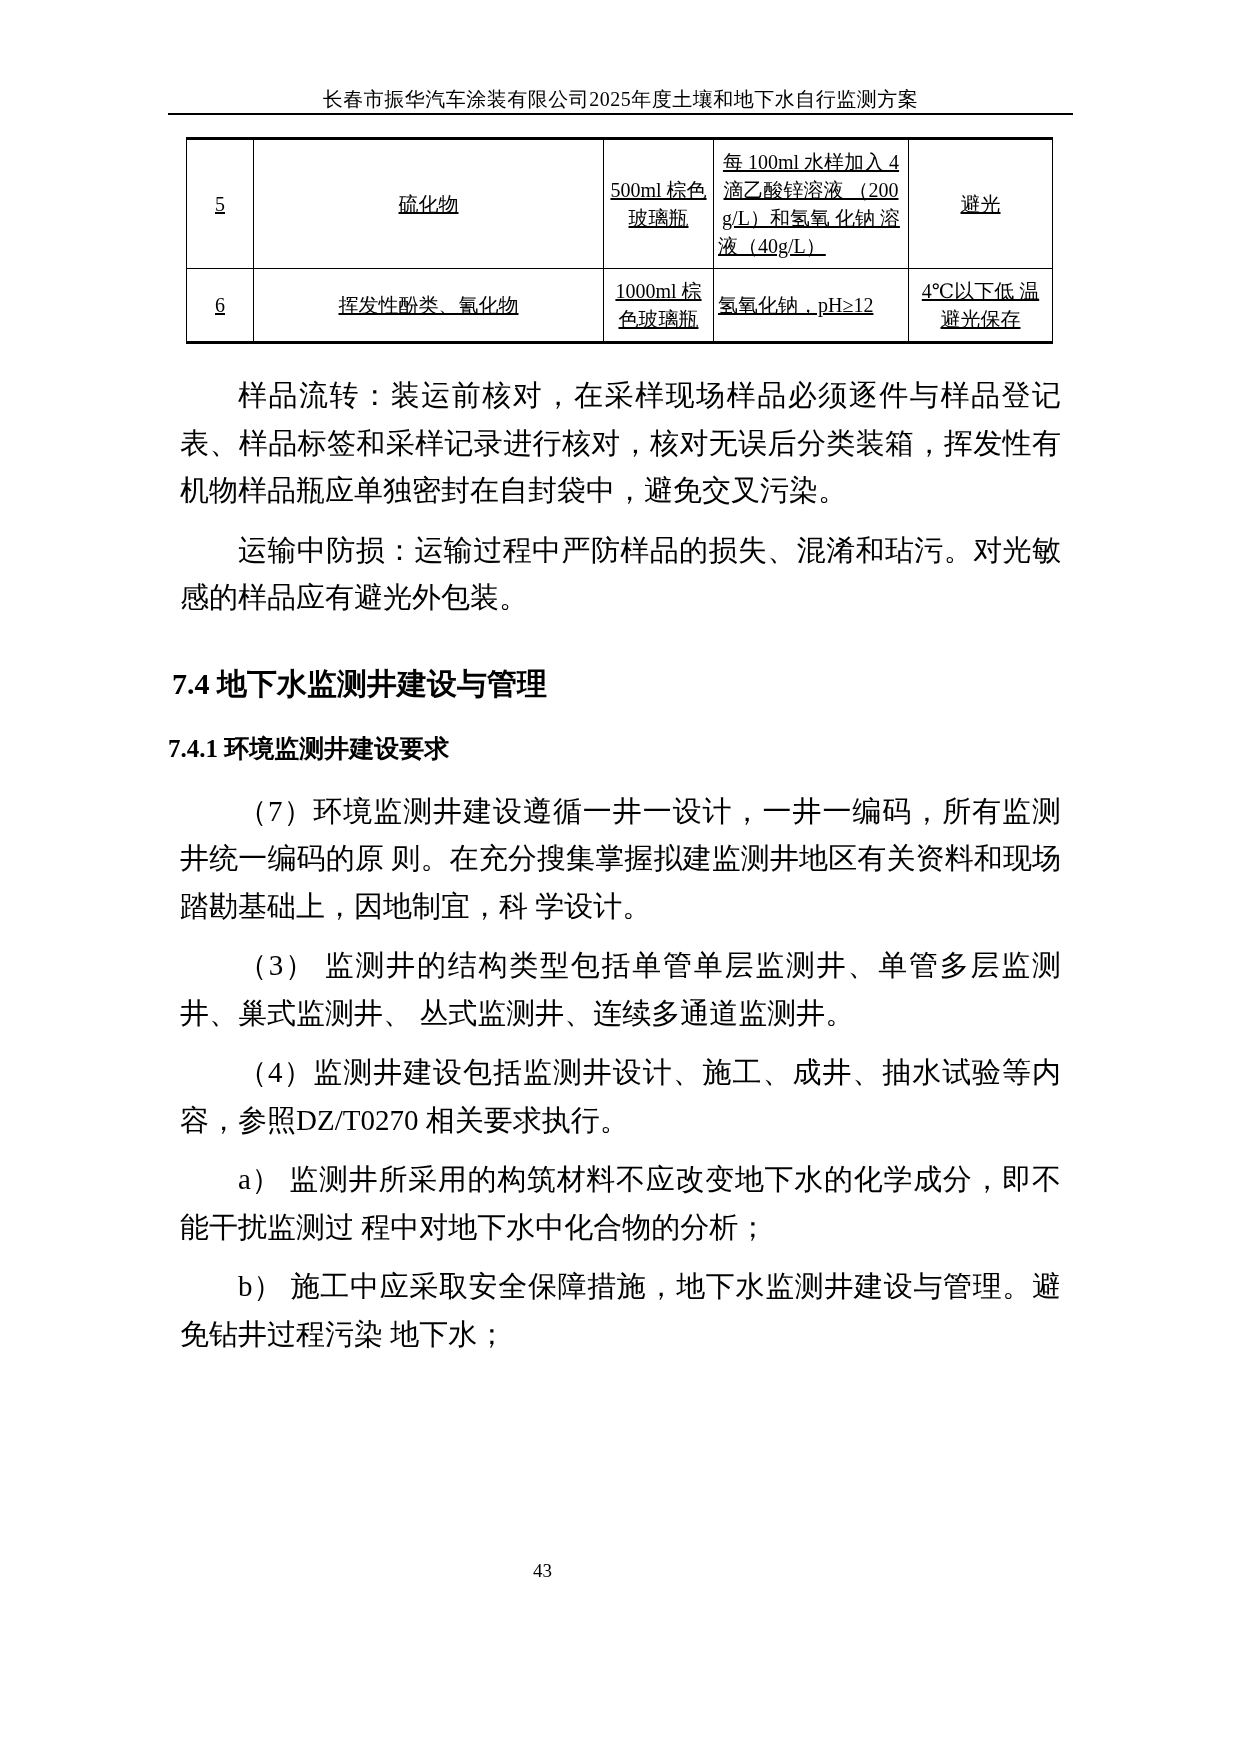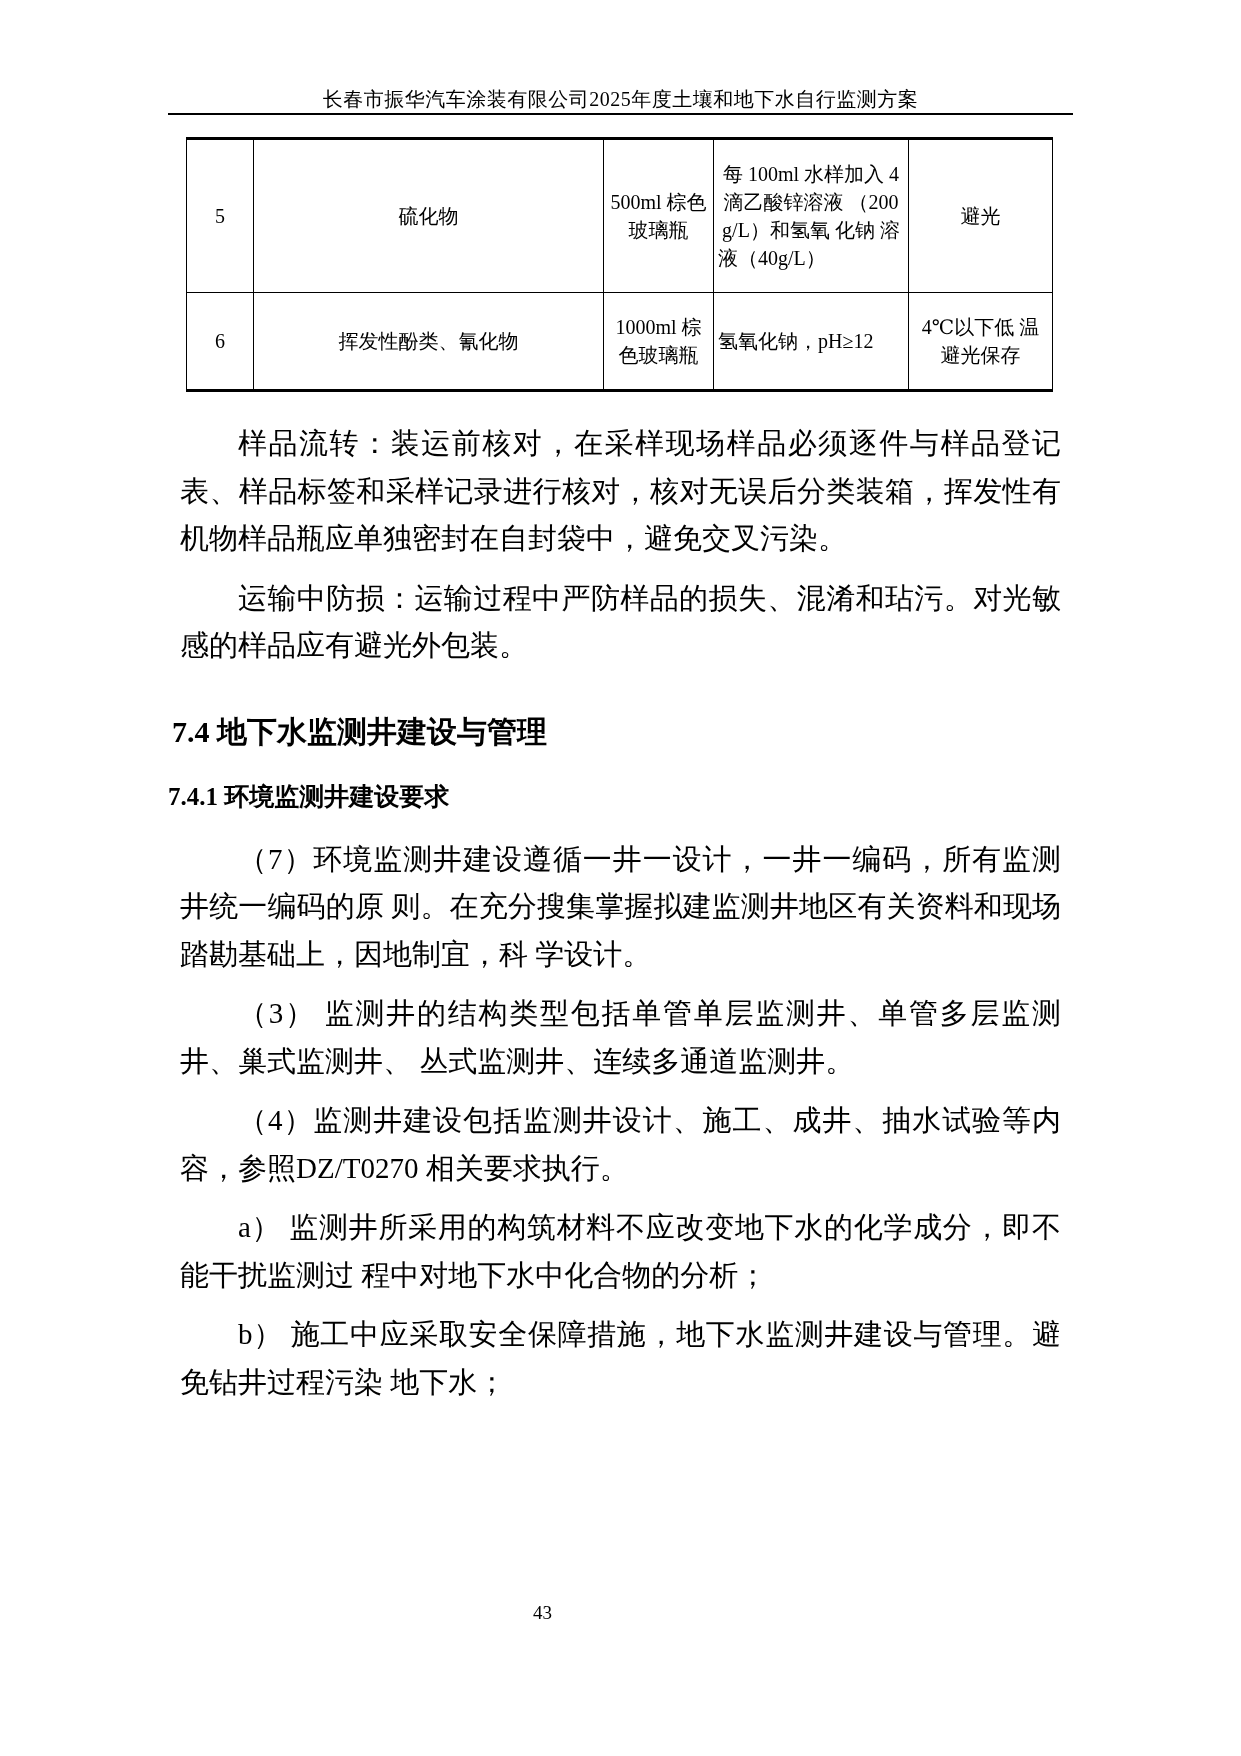--- a/index.html
+++ b/index.html
@@ -28,23 +28,24 @@
     margin-top: 22px;
     width: 866px;
     table-layout: fixed;
     font-size: 20px;
     line-height: 28px;
   }
   table.sample-table td {
     border: 1px solid #000;
     vertical-align: middle;
     text-align: center;
-    padding: 20px 4px;
+    padding: 8px 4px;
     word-break: break-all;
     overflow: hidden;
+    text-decoration: underline;
   }
   table.sample-table tr.row-5 { height: 114px; }
   table.sample-table tr.row-6 { height: 58px; }
   table.sample-table tr:first-child td { border-top: 3px solid #000; }
   table.sample-table tr:last-child td { border-bottom: 3px solid #000; }
   td.cell-preservation { text-align: justify; text-align-last: left; padding: 2px 6px; }
   td.cell-storage { padding: 2px 6px; }
   .body-text {
     font-size: 29px;
     line-height: 47.5px;
@@ -63,21 +64,21 @@
   h2.h-741 {
     font-size: 25px;
     line-height: 34px;
     font-weight: bold;
     margin: 28px 0 0 0;
     text-align: left;
   }
   .after-heading { margin-top: 22px; }
   .page-number {
     position: absolute;
-    left: 0; top: 1602px;
+    left: 0; top: 1560px;
     width: 1085px;
     text-align: center;
     font-size: 19px;
   }
 </style>
 </head>
 <body>
 
 <div class="content">
 

